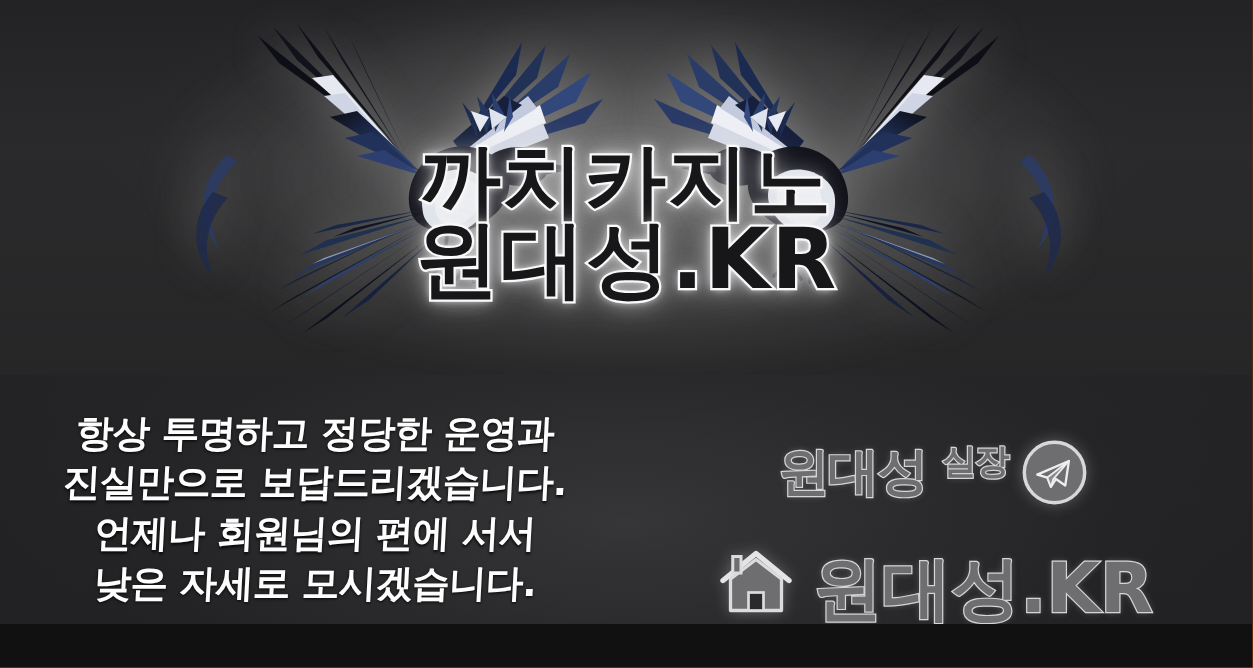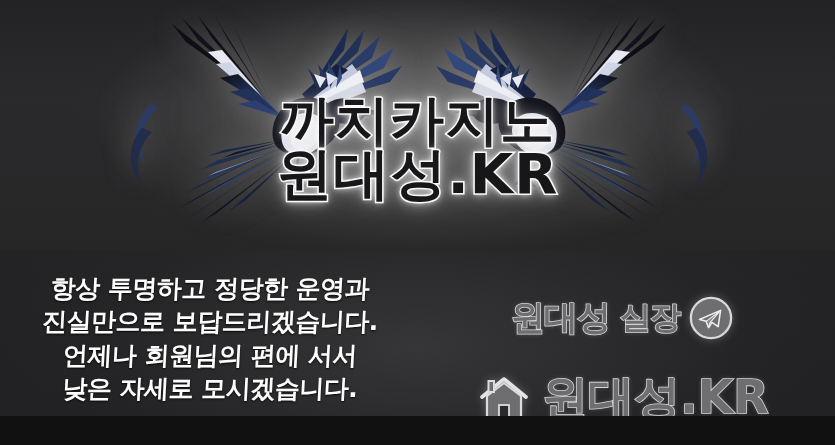--- a/index.html
+++ b/index.html
@@ -77,35 +77,35 @@
     letter-spacing:-0.5px;
     text-shadow:0 1px 2px rgba(0,0,0,0.85);
     transform:skewX(-3deg);
   }
   
   #contact{
     position:absolute;left:410px;top:20px;width:425px;height:175px;
   }
   .contact-row{
     position:absolute;left:0;width:425px;
-    display:flex;align-items:center;justify-content:center;
+    display:flex;justify-content:center;
   }
   #contact-row-manager{top:22px;height:52px;gap:8px;}
   #contact-row-site{top:92px;height:72px;gap:10px;}
   .outline-txt{
     font-family:"DejaVu Sans", sans-serif;
     font-weight:bold;
     color:#6e6e70;
     -webkit-text-stroke:1.6px #d8d8da;
     paint-order:stroke fill;
     text-shadow:0 0 5px rgba(200,200,200,0.35);
     white-space:nowrap;
   }
   #manager-name{font-size:34px;letter-spacing:-1px;}
-  #manager-role{font-size:31px;letter-spacing:-1px;margin-left:2px;}
+  #manager-role{font-size:23px;letter-spacing:-1px;margin-left:2px;}
   #telegram-handle{font-size:33px;letter-spacing:0.5px;margin-left:2px;}
   #site-domain{font-size:46px;letter-spacing:0px;}
   .icon-wrap{display:inline-flex;align-items:center;justify-content:center;flex:none;}
   #telegram-icon{width:46px;height:46px;}
   #home-icon{width:56px;height:52px;}
   #telegram-icon svg,#home-icon svg{width:100%;height:100%;display:block;
     filter:drop-shadow(0 0 5px rgba(200,200,200,0.35));}
 </style>
 </head>
 <body>

